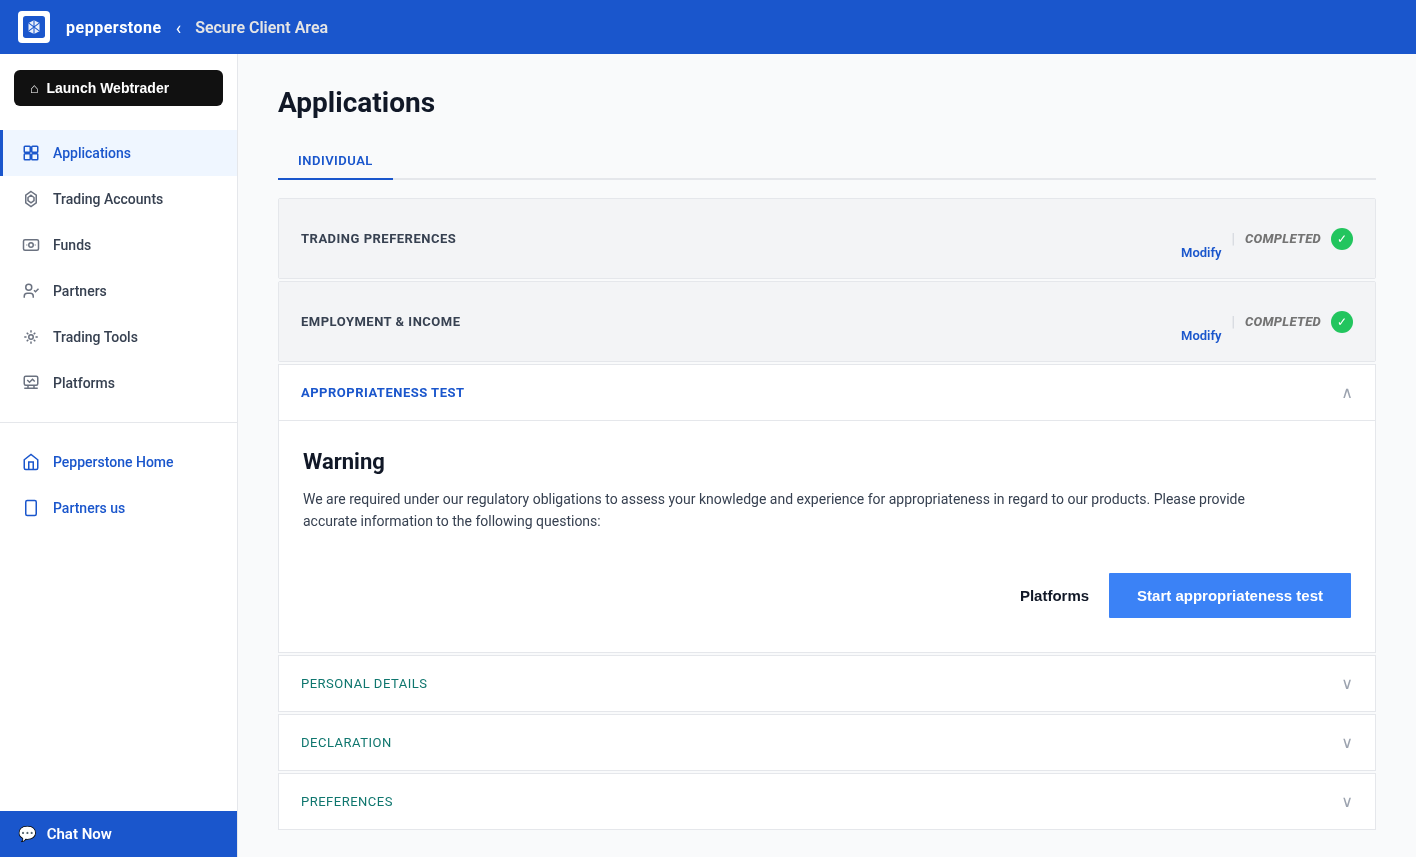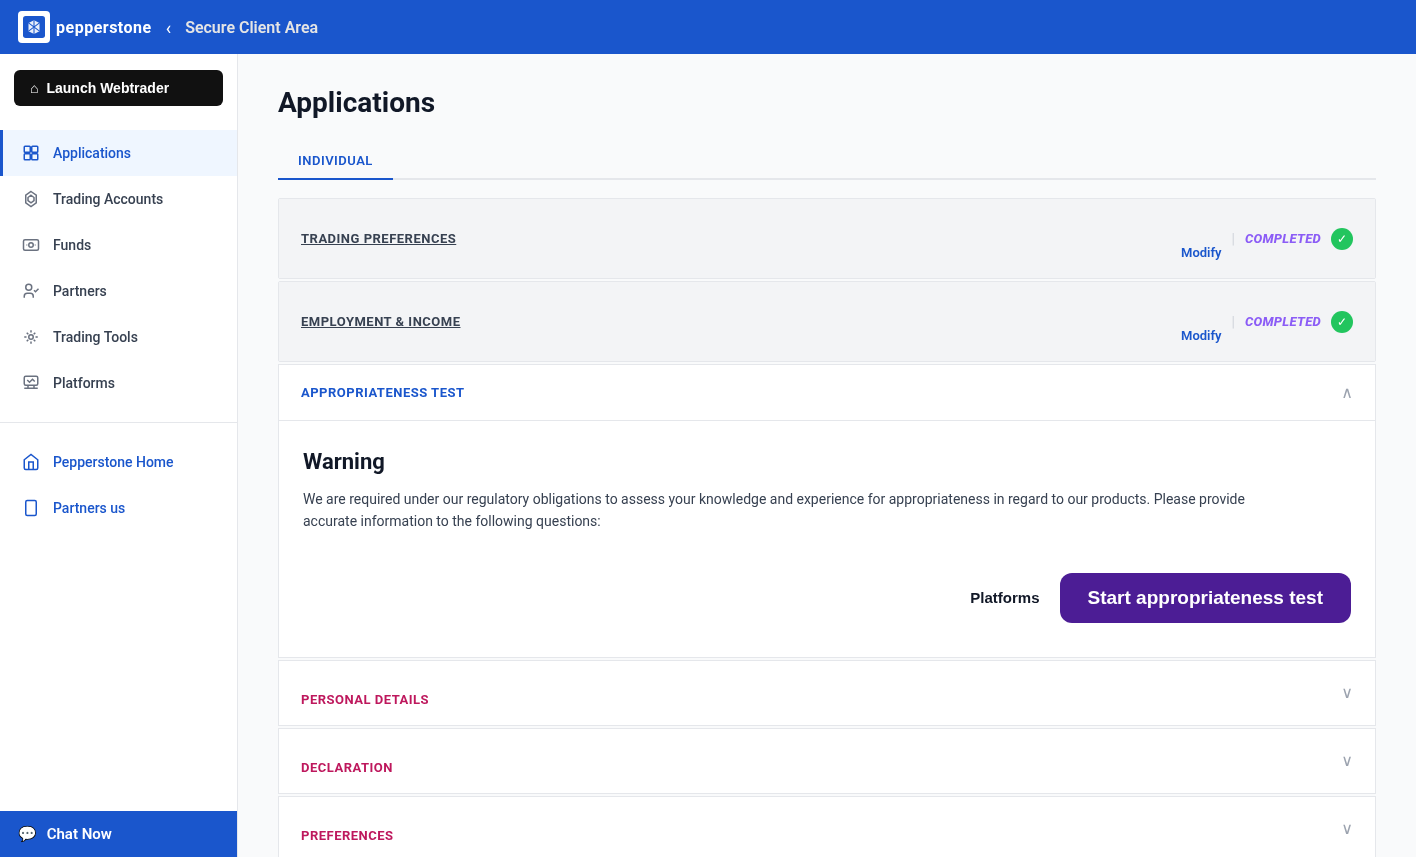--- a/index.html
+++ b/index.html
@@ -12,21 +12,21 @@
       display: flex;
       align-items: center;
       padding: 0 18px;
       flex-shrink: 0;
       color: white;
       gap: 14px;
     }
     .logo-area {
       display: flex;
       align-items: center;
-      gap: 6px;
+      gap: 16px;
     }
     .logo-box {
       background: #fff;
       border-radius: 4px;
       width: 32px;
       height: 32px;
       display: flex;
       align-items: center;
       justify-content: center;
     }
@@ -189,21 +189,20 @@
       background: #f3f4f6;
       border-bottom: 1px solid #e5e7eb;
     }
     .section-row:last-child { border-bottom: none; }
 
     .section-title {
       font-size: 13px;
       font-weight: 700;
       color: #374151;
       letter-spacing: 0.5px;
-      text-decoration: underline;
     }
 
     .section-right {
       display: flex;
       align-items: center;
       gap: 10px;
     }
 
     .modify-link {
       color: #1a56cc;
@@ -215,21 +214,21 @@
     }
 
     .pipe {
       color: #d1d5db;
       font-size: 14px;
     }
 
     .completed-badge {
       font-size: 13px;
       font-weight: 800;
-      color: #8b5cf6;
+      color: #737373;
       font-style: italic;
       letter-spacing: 0.3px;
     }
 
     .green-check {
       width: 22px;
       height: 22px;
       background: #22c55e;
       border-radius: 50%;
       display: flex;
@@ -297,49 +296,48 @@
     .previous-btn {
       background: none;
       border: none;
       font-size: 15px;
       font-weight: 700;
       color: #111827;
       cursor: pointer;
     }
 
     .start-test-btn {
-      background: #4c1d95;
+      background: #3b82f6;
       color: white;
       border: none;
-      border-radius: 12px;
+      border-radius: 1px;
       padding: 14px 28px;
-      font-size: 19px;
+      font-size: 15px;
       font-weight: 700;
       cursor: pointer;
     }
 
     .collapsed-section {
       background: white;
       border: 1px solid #e5e7eb;
       margin-top: 2px;
     }
 
     .collapsed-header {
       display: flex;
       align-items: center;
       justify-content: space-between;
       padding: 18px 22px;
     }
 
     .collapsed-title {
-      color: #be185d;
+      color: #0f766e;
       font-size: 13px;
-      font-weight: 700;
+      font-weight: 400;
       letter-spacing: 0.5px;
-      margin-top: 13px;
     }
 
     .chevron-down {
       color: #9ca3af;
       font-size: 16px;
     }
   </style>
 </head>
 <body>
 

